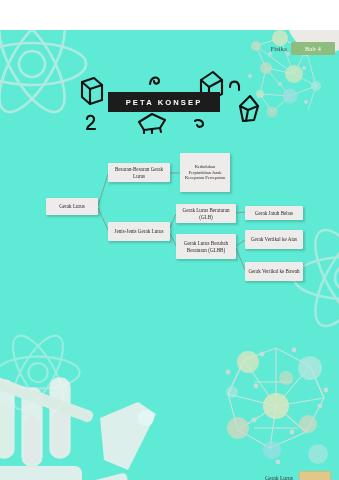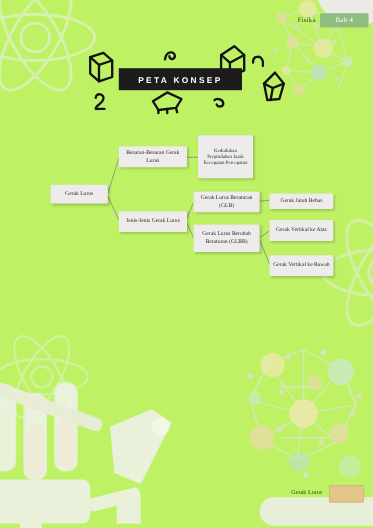--- a/index.html
+++ b/index.html
@@ -3,21 +3,21 @@
 <meta charset="utf-8">
 <style>
   html,body{margin:0;padding:0;}
   body{
     width:339px;height:480px;
     background:#ffffff;
     font-family:"Liberation Serif", serif;
     overflow:hidden;
     position:relative;
   }
-  .page{position:absolute;inset:0;background:#bef264;overflow:hidden;}
+  .page{position:absolute;inset:0;background:#5eead4;overflow:hidden;margin-top:30px;}
 
   
   .decor{position:absolute;inset:0;pointer-events:none;z-index:0;}
   .atom-tl{position:absolute;left:-28px;top:-18px;width:120px;height:105px;opacity:.55;}
   .atom-mr{position:absolute;left:288px;top:196px;width:120px;height:105px;opacity:.5;}
   .atom-bl{position:absolute;left:-10px;top:300px;width:96px;height:86px;opacity:.4;}
 
   .net-tr{position:absolute;left:236px;top:-6px;width:104px;height:104px;opacity:.72;}
   .net-br{position:absolute;left:214px;top:306px;width:132px;height:132px;opacity:.8;}
 

